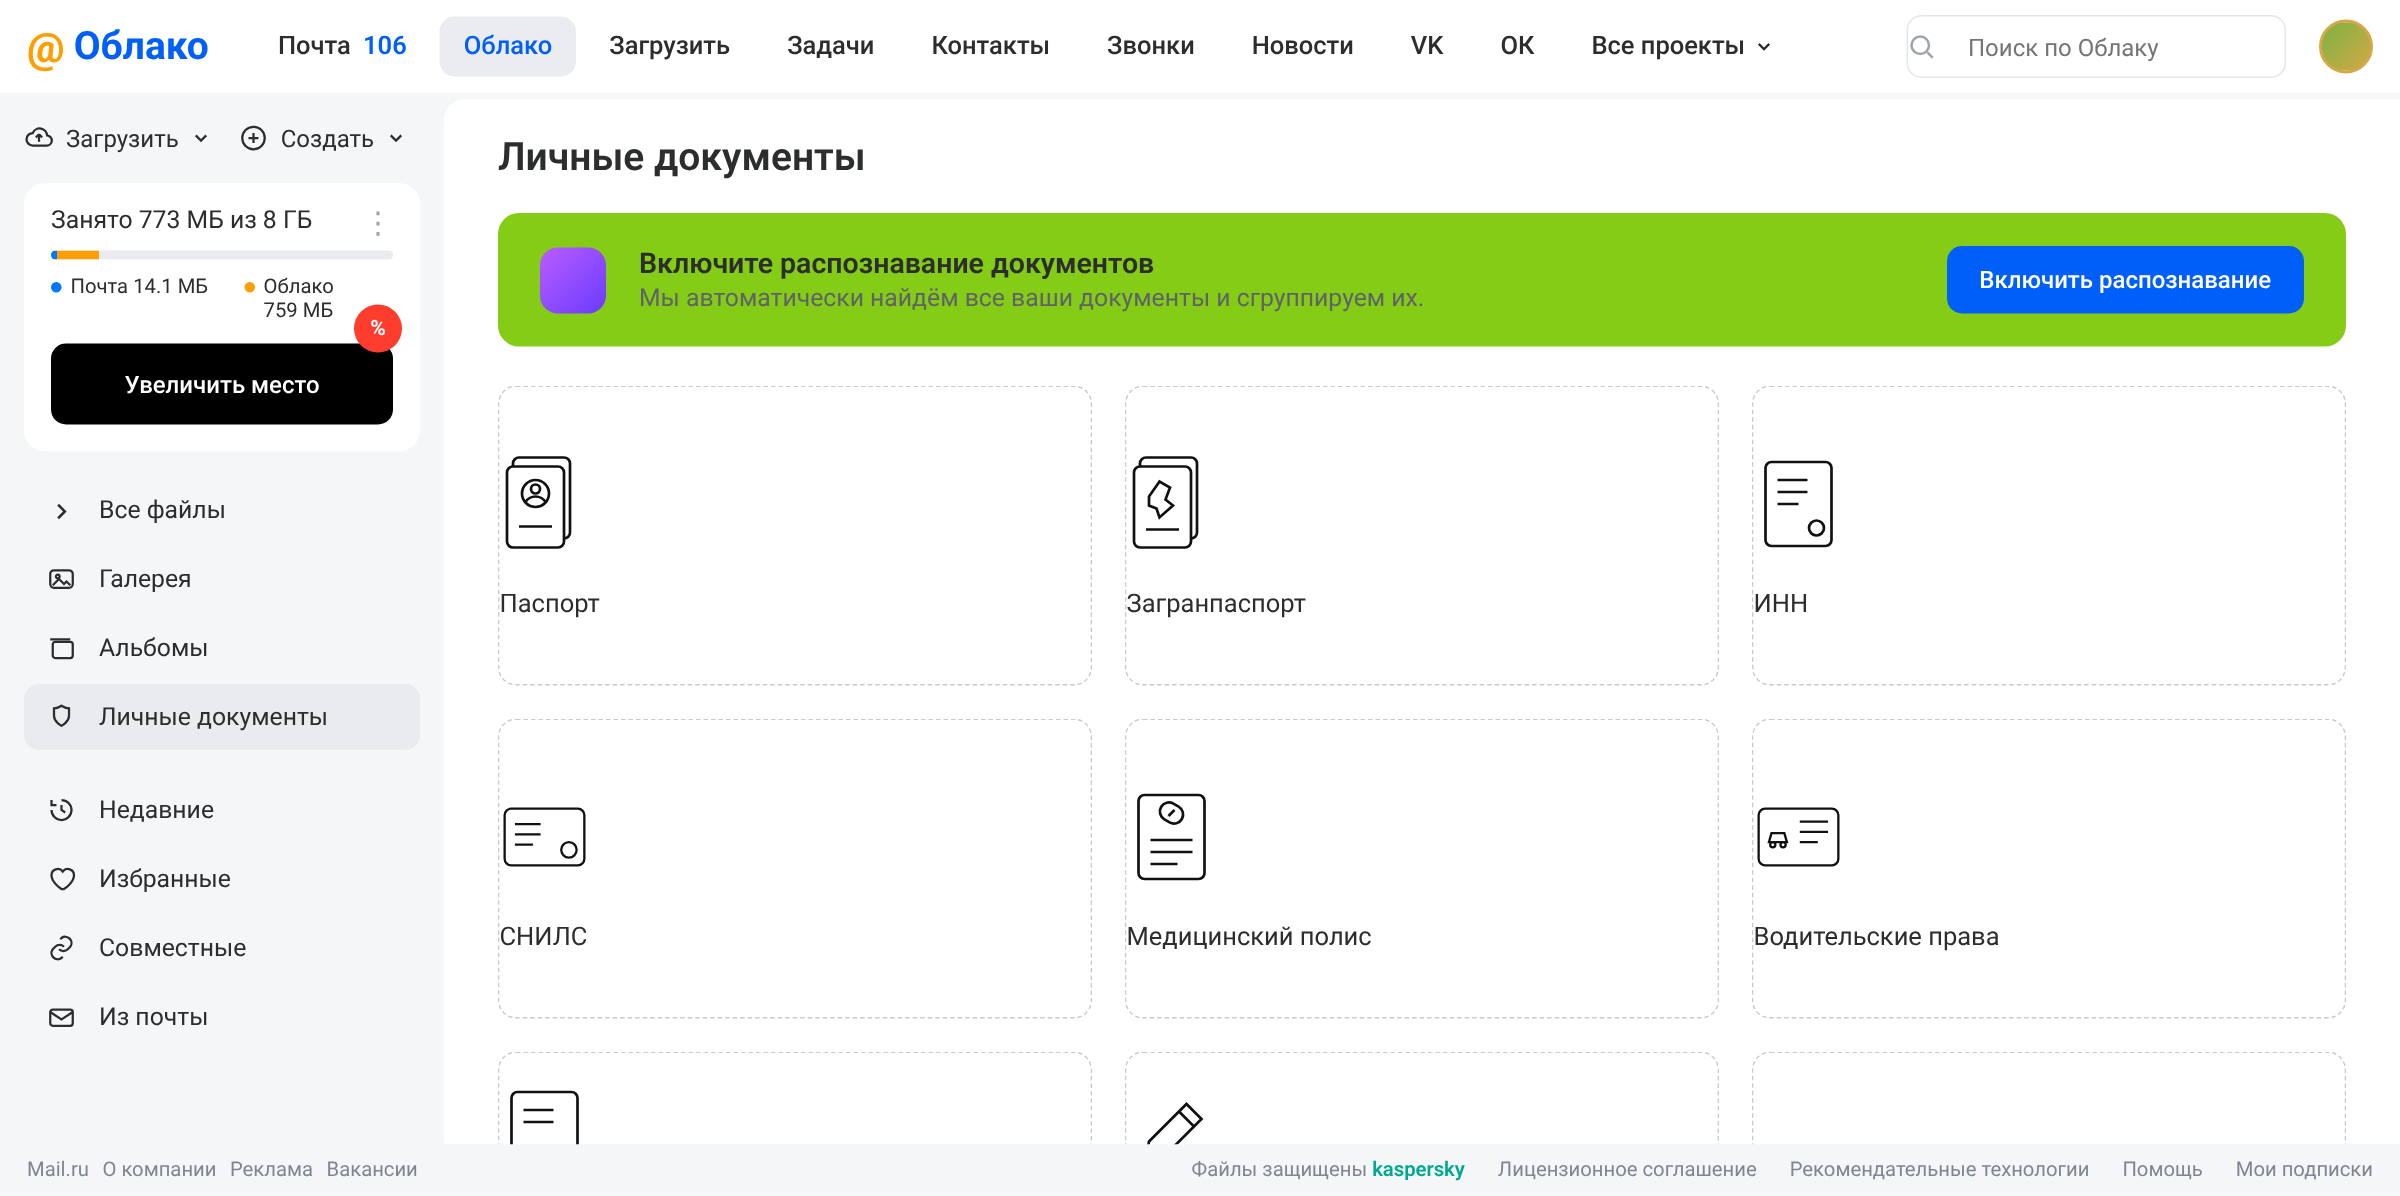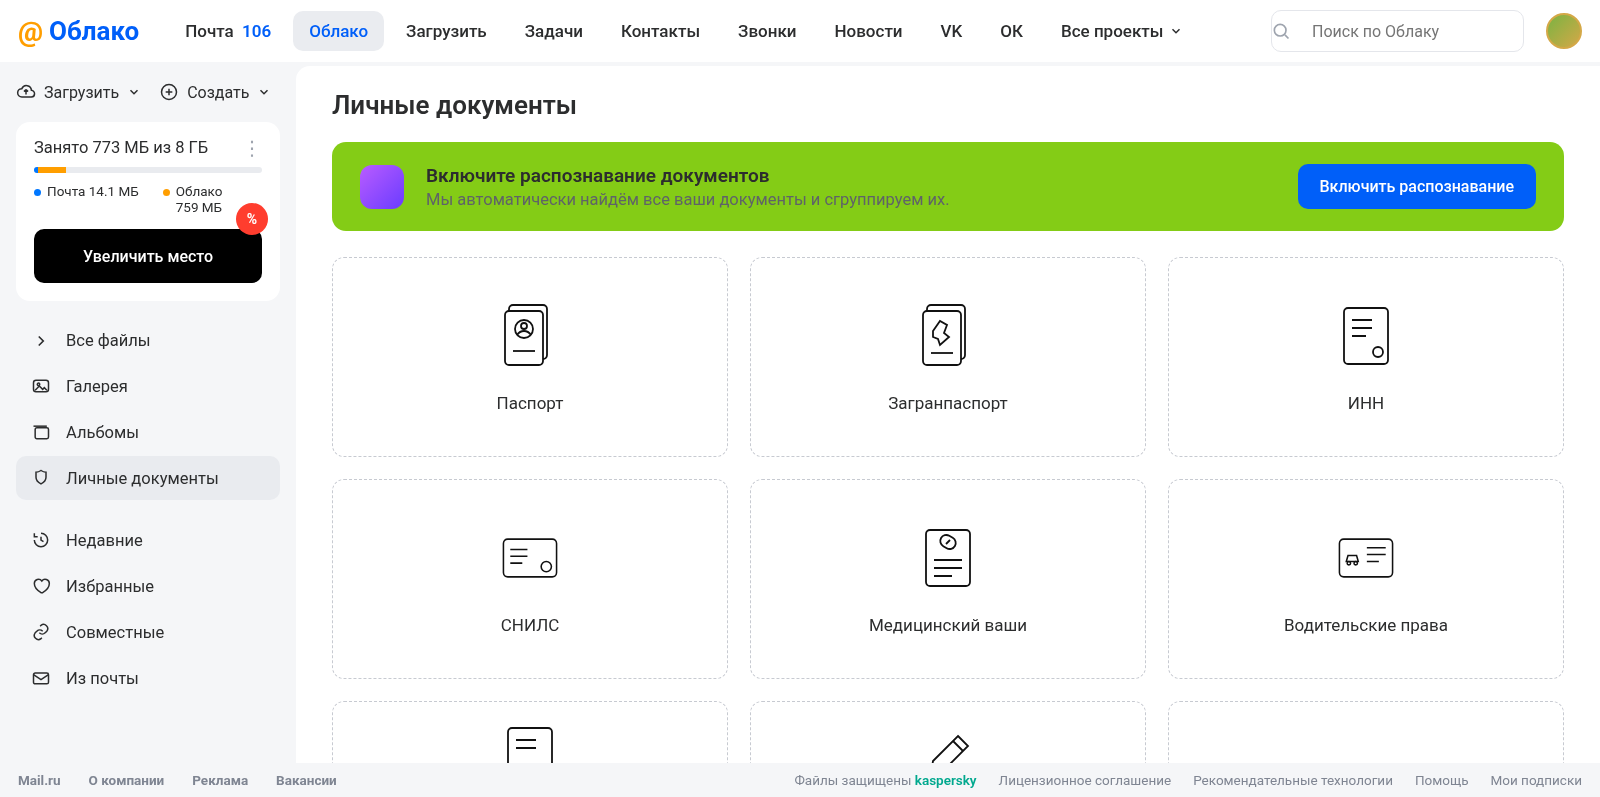--- a/index.html
+++ b/index.html
@@ -51,27 +51,27 @@
 .main { flex:1; background:#fff; border-radius:14px 0 0 0; margin-top:4px; padding:24px 36px 0; overflow:hidden; }
 .ptitle { font-size:26px; font-weight:600; color:#2c2d2e; margin-bottom:22px; }
 .banner { background:#84cc16; border-radius:14px; padding:22px 28px; display:flex; align-items:center; gap:22px; margin-bottom:26px; }
 .banner .blob { width:44px; height:44px; border-radius:12px; background:linear-gradient(135deg,#b95cff,#6a3cff); }
 .banner .txt { flex:1; }
 .banner .bt { font-size:19px; font-weight:600; color:#2c2d2e; }
 .banner .bd { font-size:16.5px; color:#5f6368; margin-top:3px; }
 .banner button { background:#005ff9; color:#fff; border:none; padding:13px 22px; border-radius:10px; font-size:16px; font-weight:500; cursor:pointer; }
 
 .grid { display:grid; grid-template-columns:repeat(3,1fr); gap:22px; }
-.card { border:1.5px dashed #c7cad1; border-radius:12px; height:200px; display:flex; flex-direction:column; align-items:center; justify-content:center; gap:22px; cursor:pointer; }
+.card { border:1.5px dashed #c7cad1; border-radius:12px; height:200px; display:flex; flex-direction:column; align-items:flex-start; justify-content:center; gap:22px; cursor:pointer; }
 .card .doc-ico { width:60px; height:70px; display:flex; align-items:center; justify-content:center; }
 .card .label { font-size:17px; color:#2c2d2e; }
 
 
 .footer { position:absolute; left:0; right:0; bottom:0; height:34px; background:#f5f6f8; display:flex; align-items:center; padding:0 18px; font-size:13.5px; color:#7f8592; }
-.footer .fl { display:flex; gap:28px;font-weight:bold; }
+.footer .fl { display:flex; gap:9px; }
 .footer .fr { margin-left:auto; display:flex; gap:22px; align-items:center; }
 .footer .kasp { color:#00a88e; font-weight:600; }
 .footer a { color:#7f8592; cursor:pointer; }
 
 svg { display:block; }
 .chev { width:14px; height:14px; }
 </style>
 </head>
 <body>
 
@@ -295,21 +295,21 @@
       </div>
       <div class="card">
         <div class="doc-ico">
           <svg width="52" height="64" viewBox="0 0 52 64" fill="none" stroke="#111" stroke-width="1.8">
               <rect x="4" y="4" width="44" height="56" rx="4"></rect>
               <rect x="18" y="10" width="16" height="12" rx="6" transform="rotate(30 26 16)"></rect>
               <path d="M28 14l-4 4"></path>
               <path d="M12 34h28M12 42h28M12 50h18"></path>
             </svg>
         </div>
-        <div class="label">Медицинский ваши</div>
+        <div class="label">Медицинский полис</div>
       </div>
       <div class="card">
         <div class="doc-ico">
           <svg width="70" height="52" viewBox="0 0 70 52" fill="none" stroke="#111" stroke-width="1.8">
               <rect x="4" y="4" width="62" height="44" rx="5"></rect>
               <path d="M36 14h22M36 22h22M36 30h14"></path>
               <path d="M12 30h14l-2-7h-10l-2 7z"></path>
               <circle cx="15" cy="32" r="2"></circle>
               <circle cx="23" cy="32" r="2"></circle>
             </svg>

